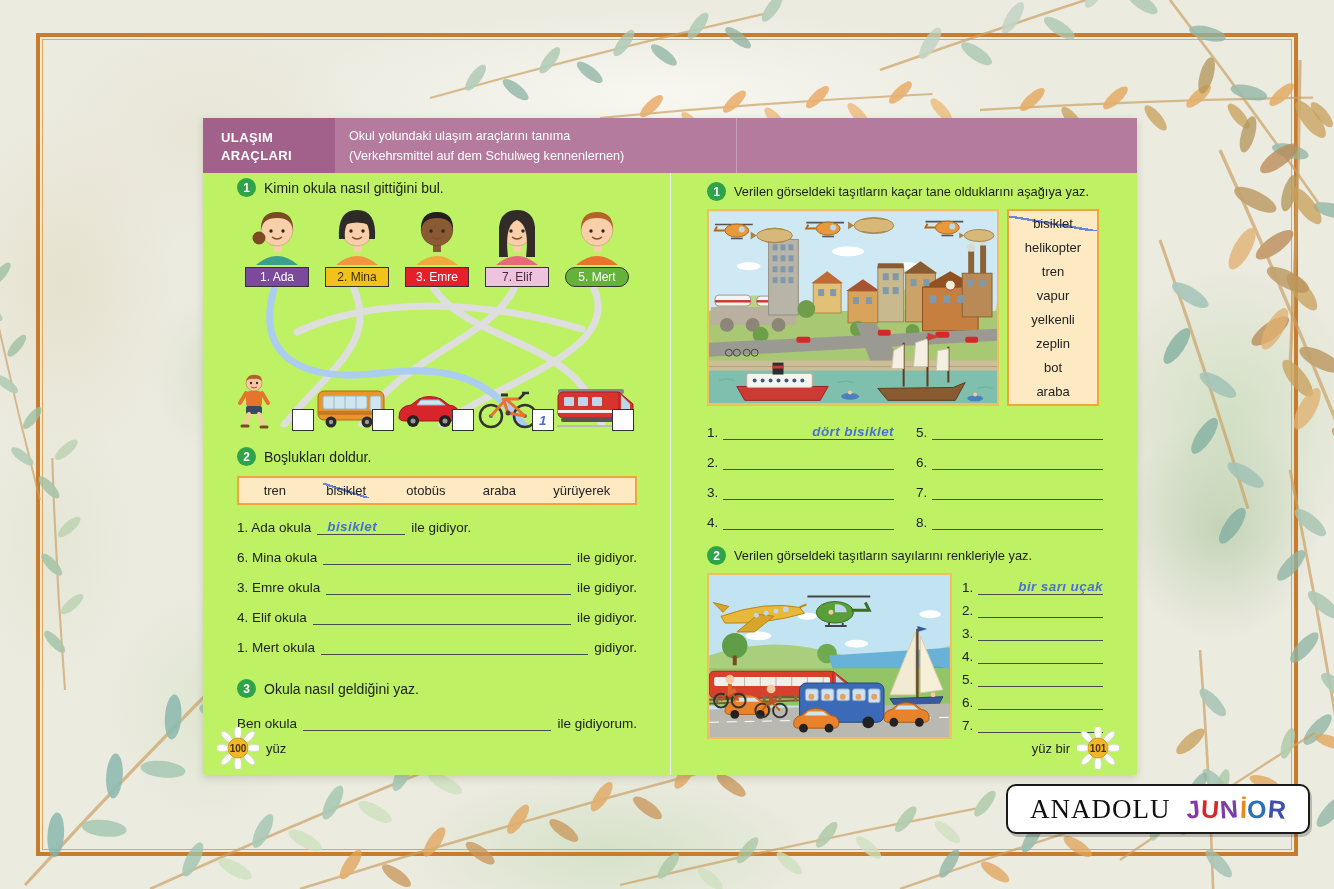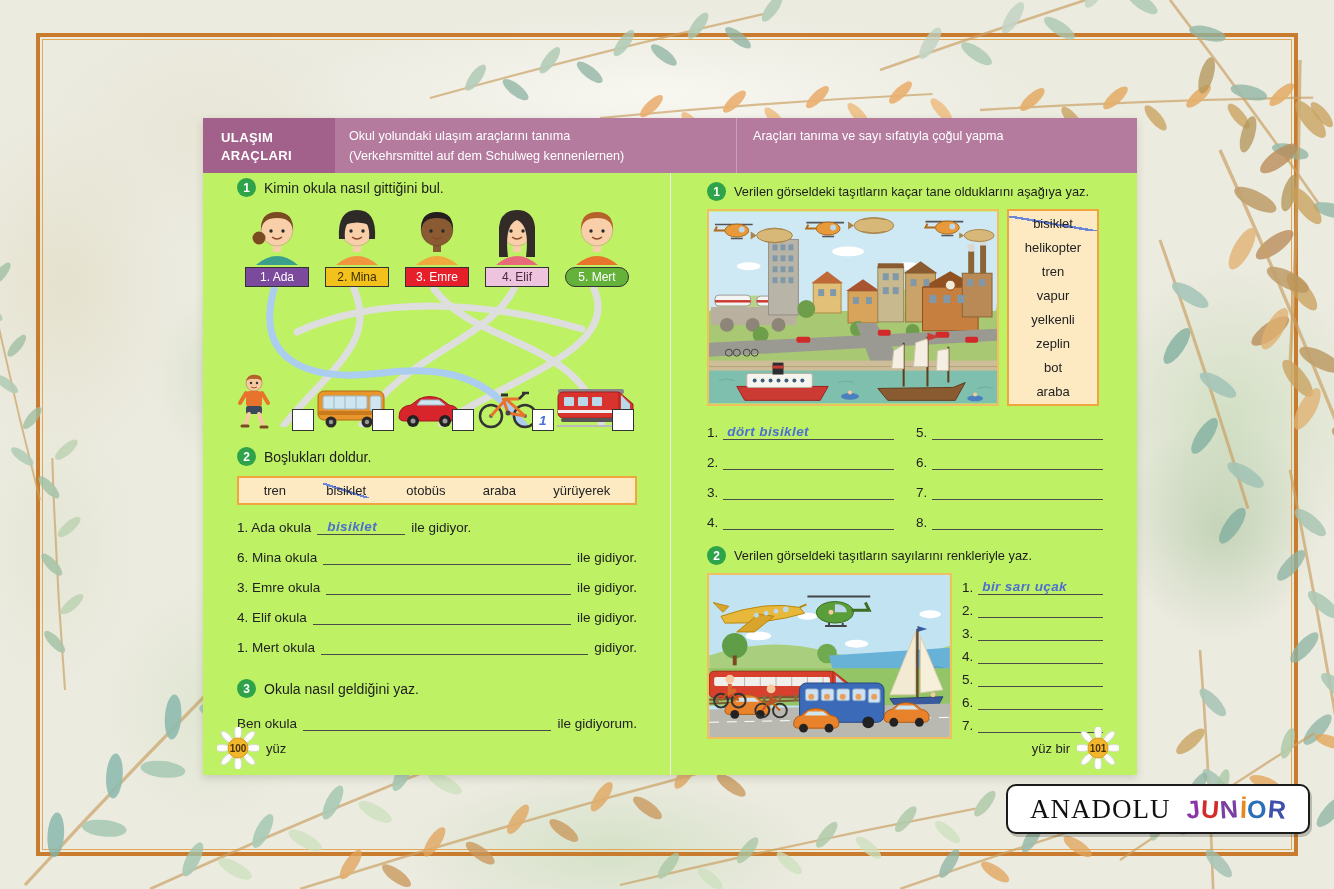--- a/index.html
+++ b/index.html
@@ -67,21 +67,21 @@
   .pg.right{right:18px;}
 
   
   .rp .ex{font-size:12.8px;}
   .scene1{display:flex;gap:8px;margin-top:8px;}
   .scene-img{border:2px solid #f0c060;display:block;}
   .wordlist{width:92px;box-sizing:border-box;background:#fdeac3;border:2px solid #f0a63d;display:flex;flex-direction:column;justify-content:space-around;text-align:center;font-size:13px;}
   .blanks8{display:grid;grid-template-columns:1fr 1fr;column-gap:22px;row-gap:10px;margin-top:14px;}
   .bl{display:flex;align-items:flex-end;gap:5px;font-size:13.5px;height:20px;}
   .bl .n{flex:none;}
-  .bl .line{flex:1;border-bottom:1.4px solid #4a4a4a;text-align:left;padding-left:4px;line-height:15px;}
+  .bl .line{flex:1;border-bottom:1.4px solid #4a4a4a;text-align:right;padding-left:4px;line-height:15px;}
   .scene2{display:flex;gap:10px;margin-top:8px;}
   .blanks7{flex:1;display:flex;flex-direction:column;justify-content:space-between;padding:2px 0 6px 0;}
 
   
   .logo{position:absolute;left:1006px;top:784px;width:300px;height:46px;background:#fff;border:2px solid #1a1a1a;border-radius:10px;display:flex;align-items:center;justify-content:center;gap:16px;z-index:5;box-shadow:2px 3px 0 rgba(40,40,30,.25);}
   .brand{font-family:"Liberation Serif","DejaVu Serif",serif;font-size:27px;color:#101010;letter-spacing:1px;}
   .junior{display:flex;gap:1px;}
   .junior span{font-size:25px;font-weight:bold;display:inline-block;}
   .junior span:nth-child(1){transform:rotate(-6deg);}
   .junior span:nth-child(2){transform:rotate(4deg);}
@@ -574,21 +574,20 @@
     <div class="hdr-tab">
       <div>ULAŞIM</div>
       <div>ARAÇLARI</div>
     </div>
     <div class="hdr-main">
       <div class="hdr-col">
         <div>Okul yolundaki ulaşım araçlarını tanıma</div>
         <div>(Verkehrsmittel auf dem Schulweg kennenlernen)</div>
       </div>
       <div class="hdr-col right">
-        <div>Araçları tanıma ve sayı sıfatıyla çoğul yapma</div>
       </div>
     </div>
   </div>
   <div class="fold"></div>
 
   <div class="lp">
     <div class="ex">
       <span class="badge">1</span>
       <span>Kimin okula nasıl gittiğini bul.</span>
     </div>
@@ -635,21 +634,21 @@
       <div class="kid">
         <div class="avatar"><svg width="58" height="60" viewBox="0 0 58 60">
     <path d="M8,60 Q29,42 50,60 Z" fill="#e86a7a"></path>
     <rect x="25" y="38" width="8" height="9" fill="#f8cfa8"></rect>
     <circle cx="29" cy="25" r="16" fill="#f8cfa8" stroke="rgba(0,0,0,.15)"></circle>
     <path d="M11,52 L11,22 Q13,5 29,5 Q45,5 47,22 L47,52 L38,52 Q42,20 29,15 Q16,20 20,52Z" fill="#322b28"></path>
     <circle cx="23" cy="26" r="1.7" fill="#2a2a2a"></circle>
               <circle cx="35" cy="26" r="1.7" fill="#2a2a2a"></circle>
     <path d="M24,32 Q29,36 34,32" stroke="#8a4a2a" stroke-width="1.4" fill="none"></path>
   </svg></div>
-        <div class="tag" style="background: rgb(238, 195, 222); color: rgb(74, 42, 64);">4. Elif</div>
+        <div class="tag" style="background: rgb(238, 195, 222); color: rgb(74, 42, 64);">7. Elif</div>
       </div>
       <div class="kid">
         <div class="avatar"><svg width="58" height="60" viewBox="0 0 58 60">
     <path d="M8,60 Q29,42 50,60 Z" fill="#e8732c"></path>
     <rect x="25" y="38" width="8" height="9" fill="#f8cfa8"></rect>
     <circle cx="29" cy="25" r="16" fill="#f8cfa8" stroke="rgba(0,0,0,.15)"></circle>
     <path d="M13,26 Q12,7 29,7 Q46,7 45,26 Q44,13 29,13 Q14,13 13,26Z" fill="#b5622a"></path>
     <circle cx="23" cy="26" r="1.7" fill="#2a2a2a"></circle>
               <circle cx="35" cy="26" r="1.7" fill="#2a2a2a"></circle>
     <path d="M24,32 Q29,36 34,32" stroke="#8a4a2a" stroke-width="1.4" fill="none"></path>

